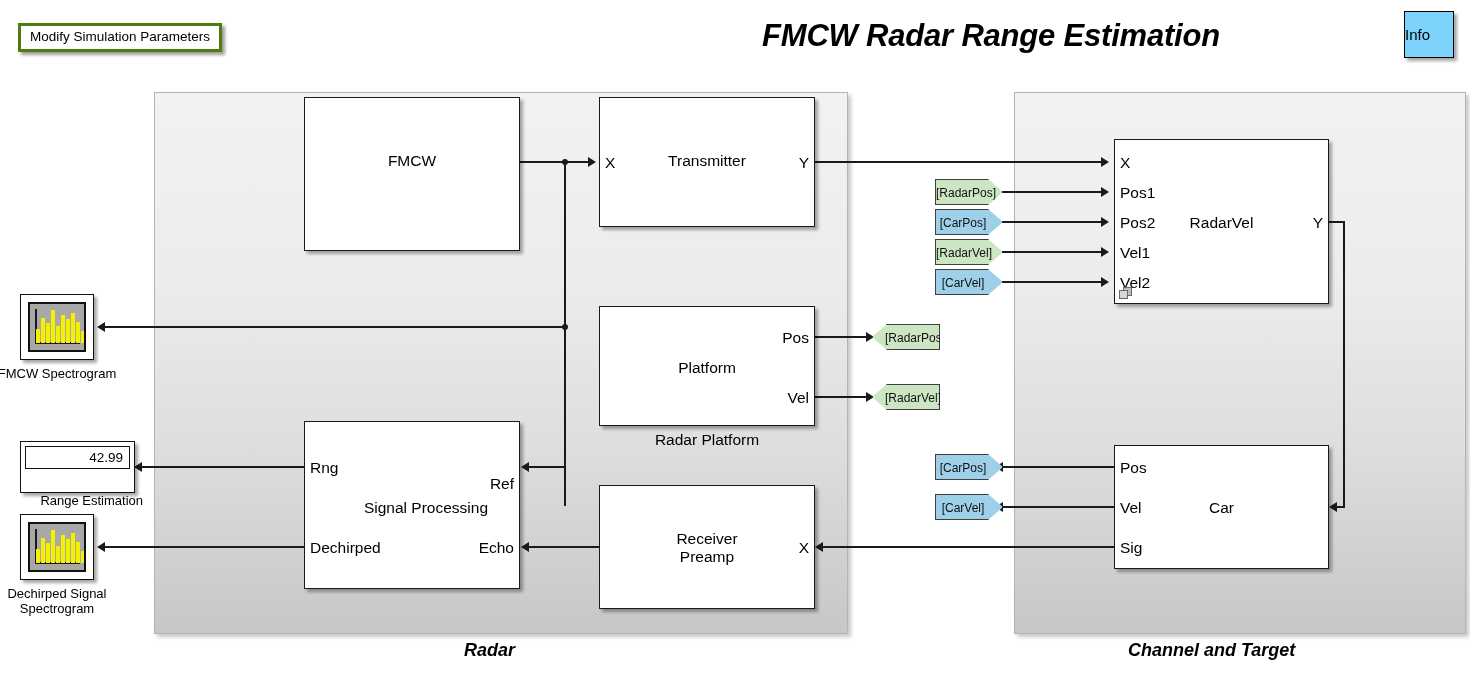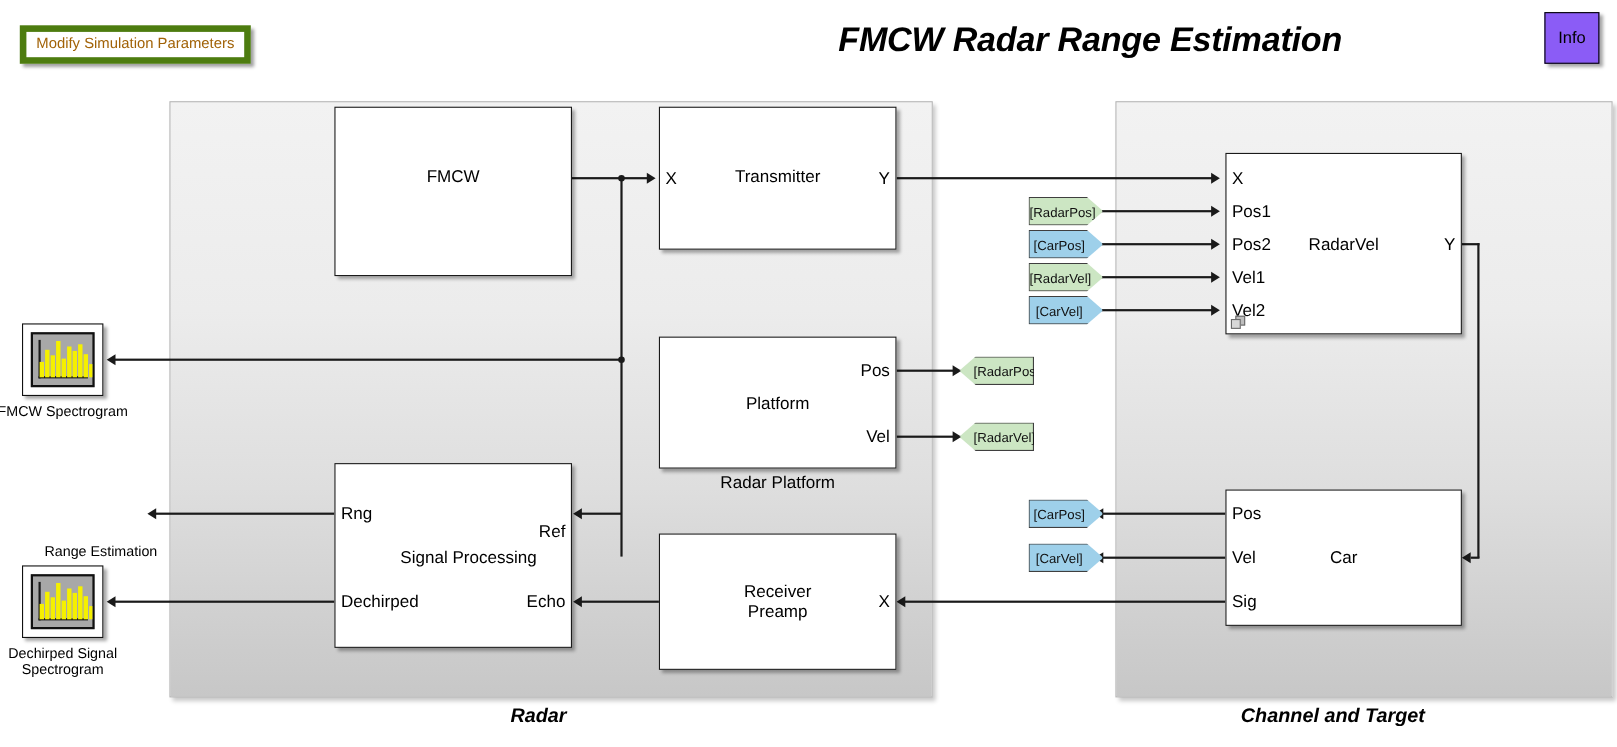--- a/index.html
+++ b/index.html
@@ -21,48 +21,47 @@
     width: 1470px;
     height: 679px;
   }
 
   
   #modify-params-button {
     position: absolute;
     left: 18px; top: 23px;
     padding: 3px 9px 4px 9px;
     background: #ffffff;
-    border: 6px solid #4d7c0f;
-    color: #a16207;
+    border: 3px solid #4d7c0f;
+    color: #000000;
     font-size: 13.5px;
     line-height: 16px;
     white-space: nowrap;
     box-shadow: 3px 3px 3px rgba(0,0,0,0.38);
     cursor: pointer;
   }
   #page-title {
     position: absolute;
     left: 0; top: 18px;
     width: 1220px;
     text-align: right;
     font-size: 31px;
     font-weight: bold;
     font-style: italic;
     letter-spacing: -0.2px;
   }
   #info-button {
     position: absolute;
     right: 16px; top: 11px;
     width: 48px; height: 45px;
-    background: #8b5cf6;
+    background: #7dd3fc;
     border: 1.5px solid #000000;
     box-shadow: 3px 3px 3px rgba(0,0,0,0.35);
     display: flex;
     align-items: center;
-    justify-content: center;
     font-size: 15px;
     cursor: pointer;
   }
 
   
   .subsystem {
     position: absolute;
     background: linear-gradient(to bottom, #f2f2f2 0%, #ececec 35%, #dedede 65%, #c7c7c7 100%);
     border: 1px solid #b4b4b4;
     box-shadow: 3px 3px 4px rgba(0,0,0,0.22);
@@ -397,20 +396,23 @@
           <span style="height:28px"></span>
         <span style="height:24px"></span>
           <span style="height:30px"></span>
           <span style="height:21px"></span>
         <span style="height:12px"></span>
       </div>
     </div>
   </div>
   <div class="block-caption" style="left:-8px; top:366px; width:130px;">FMCW Spectrogram</div>
 
+  <div class="display-block" style="left:20px; top:441px; width:115px; height:52px;">
+    <div class="display-value-box">42.99</div>
+  </div>
   <div class="block-caption" style="left:13px; top:493px; width:130px;text-align:right;">Range Estimation</div>
 
   <div class="scope" style="left:20px; top:514px; width:74px; height:66px;">
     <div class="scope-screen">
       <div class="scope-axis-y"></div>
       <div class="scope-axis-x"></div>
       <div class="scope-bars">
         <span style="height:14px"></span>
           <span style="height:25px"></span>
           <span style="height:20px"></span>

